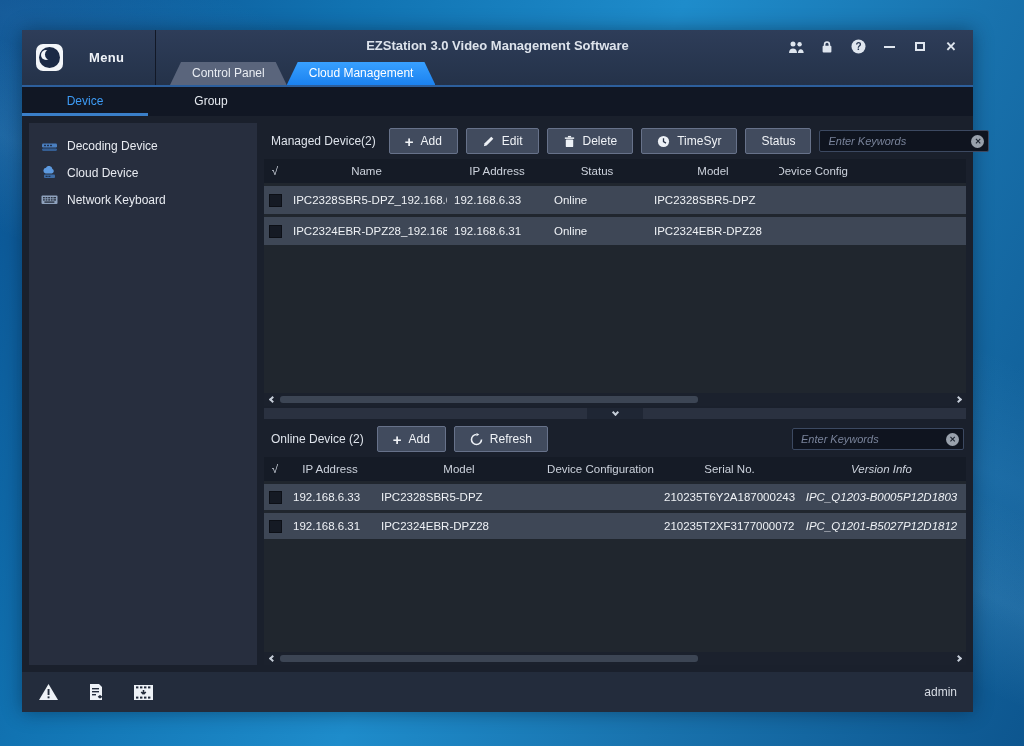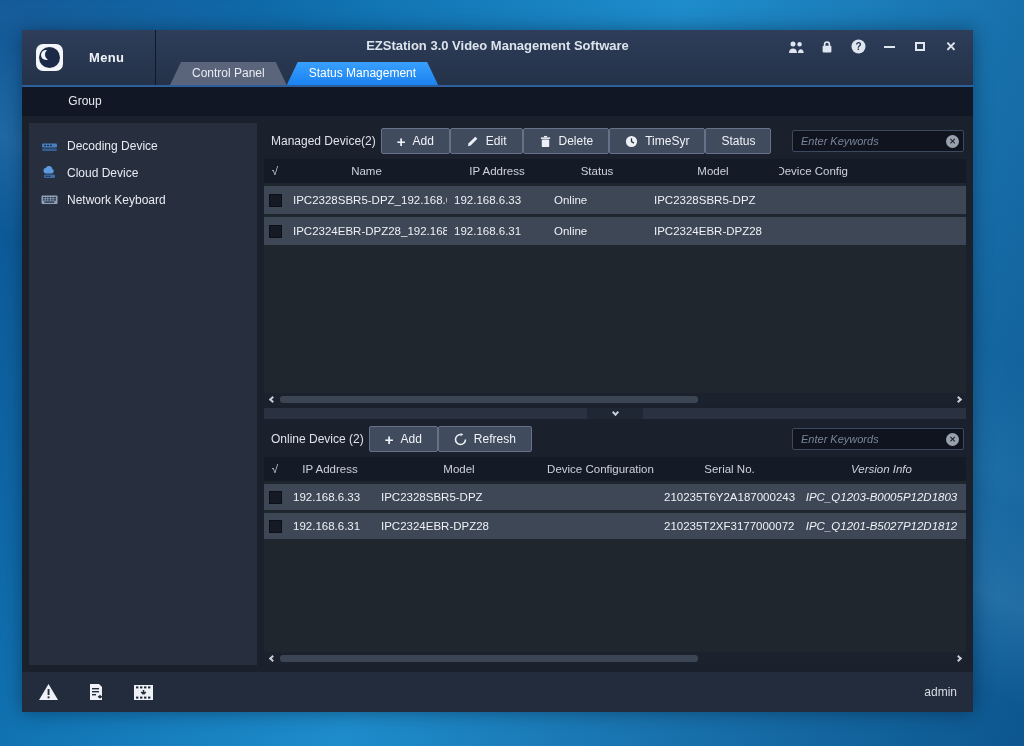--- a/index.html
+++ b/index.html
@@ -55,21 +55,21 @@
   .subtab.active::after { content:''; position:absolute; left:0; right:0; bottom:0; height:3px; background:#3a7fc9; }
   
   .content { flex:1; display:flex; gap:7px; padding:7px; min-height:0; background:#1a202c; }
   .sidebar { width:228px; flex:none; background:#272e3e; padding-top:9px; }
   .side-item { height:27px; display:flex; align-items:center; gap:9px; padding-left:12px;
     color:#e8ebf1; font-size:12px; cursor:pointer; }
   .side-item svg { flex:none; display:block; }
   .main { flex:1; min-width:0; display:flex; flex-direction:column; }
   .section-top { height:283px; flex:none; display:flex; flex-direction:column; }
   .section-bottom { flex:1; min-height:0; display:flex; flex-direction:column; }
-  .toolbar { height:36px; flex:none; display:flex; align-items:center; gap:0; padding:0 2px 0 7px; }
+  .toolbar { height:36px; flex:none; display:flex; align-items:center; gap:8px; padding:0 2px 0 7px; }
   .tb-label { color:#dde2ea; font-size:12px; margin-right:5px; white-space:nowrap; }
   .btn { height:26px; background:#414b5e; border:1px solid #67728a; border-radius:2px;
     color:#f0f3f7; font-size:12px; display:flex; align-items:center; gap:7px; padding:0 15px;
     cursor:pointer; white-space:nowrap; }
   .btn .plus { font-size:15px; font-weight:bold; line-height:1; }
   .btn svg { display:block; }
   .search { margin-left:auto; width:172px; height:22px; background:#0f141f; border:1px solid #3c4961;
     border-radius:2px; display:flex; align-items:center; padding:0 4px 0 8px; }
   .search input { flex:1; min-width:0; background:transparent; border:none; outline:none;
     color:#cfd6e0; font-size:11px; font-style:italic; font-family:"Liberation Sans", sans-serif; }
@@ -153,25 +153,26 @@
           </span>
         <span class="wc">
             <span class="glyph-max"></span>
           </span>
         <span class="wc">
             <span class="glyph-close">✕</span>
           </span>
       </div>
       <div class="tabs">
         <div class="tab inactive">Control Panel</div>
-        <div class="tab active">Status Management</div>
+        <div class="tab active">Cloud Management</div>
       </div>
     </div>
 
     <div class="subtabs">
+      <div class="subtab active">Device</div>
       <div class="subtab">Group</div>
     </div>
 
     <div class="content">
 
       <div class="sidebar">
         <div class="side-item">
           <span>
             <svg width="17" height="14" viewBox="0 0 17 14">
                 <rect x="1" y="4.5" width="15" height="4" rx="1.2" fill="#4a7fc0"></rect>

